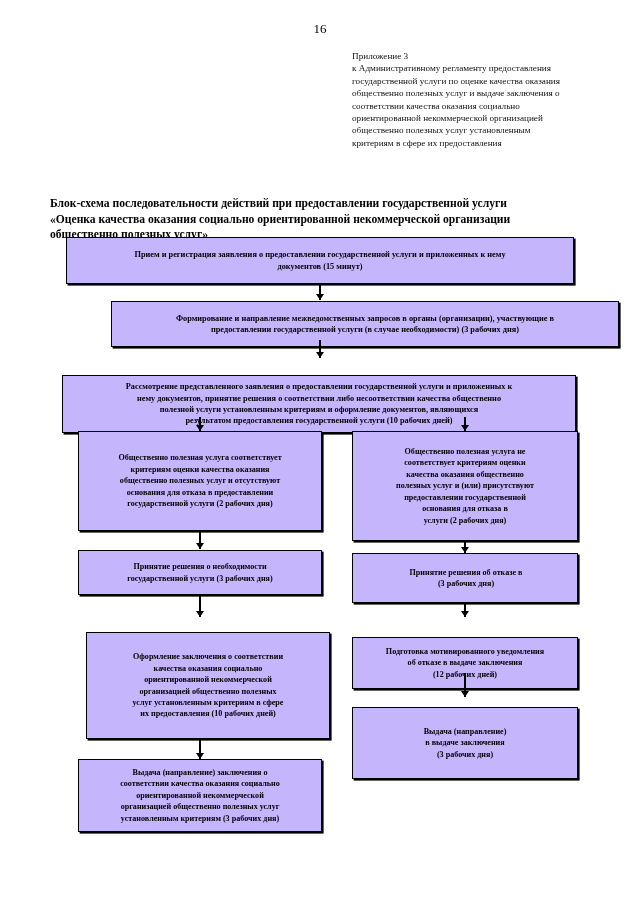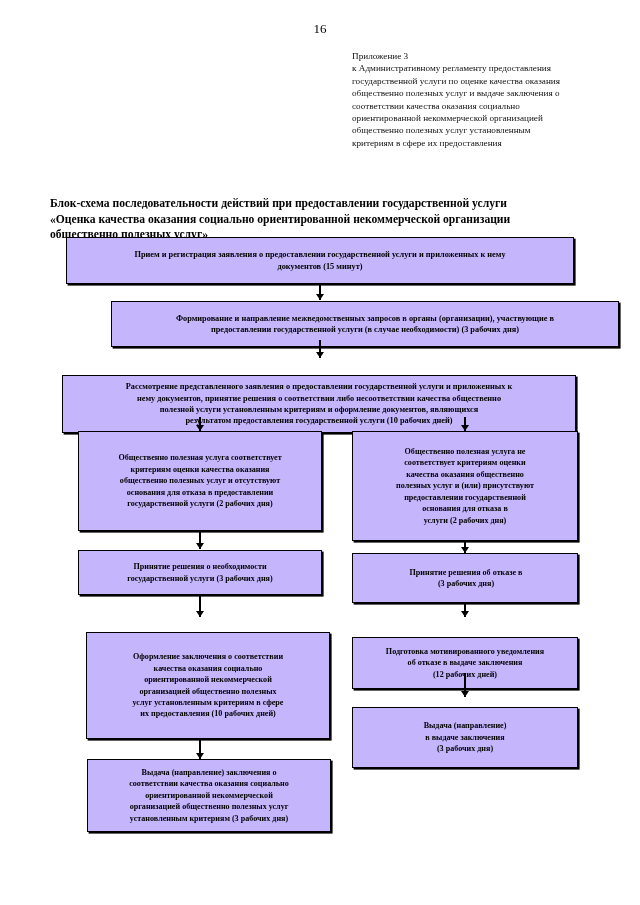--- a/index.html
+++ b/index.html
@@ -224,31 +224,31 @@
         <div>об отказе в выдаче заключения</div>
         <div>(12 рабочих дней)</div>
       </div>
     </div>
 
     <div class="conn" style="left:199px; top:739px; height:20px;"></div>
     <div class="arrowhead" style="left:195.5px; top:753px;"></div>
     <div class="conn" style="left:464px; top:673px; height:24px;"></div>
     <div class="arrowhead" style="left:460.5px; top:691px;"></div>
 
-    <div class="node" style="left:78px; top:759px; width:244px; height:73px;margin-left:9px;">
+    <div class="node" style="left:78px; top:759px; width:244px; height:73px;">
       <div class="lines">
         <div>Выдача (направление) заключения о</div>
         <div>соответствии качества оказания социально</div>
         <div>ориентированной некоммерческой</div>
         <div>организацией общественно полезных услуг</div>
         <div>установленным критериям (3 рабочих дня)</div>
       </div>
     </div>
 
-    <div class="node" style="left:352px; top:707px; width:226px; height:61px;">
+    <div class="node" style="left:352px; top:707px; width:226px; height:72px;">
       <div class="lines">
         <div>Выдача (направление)</div>
         <div>в выдаче заключения</div>
         <div>(3 рабочих дня)</div>
       </div>
     </div>
 
   </div>
 </div>
 

